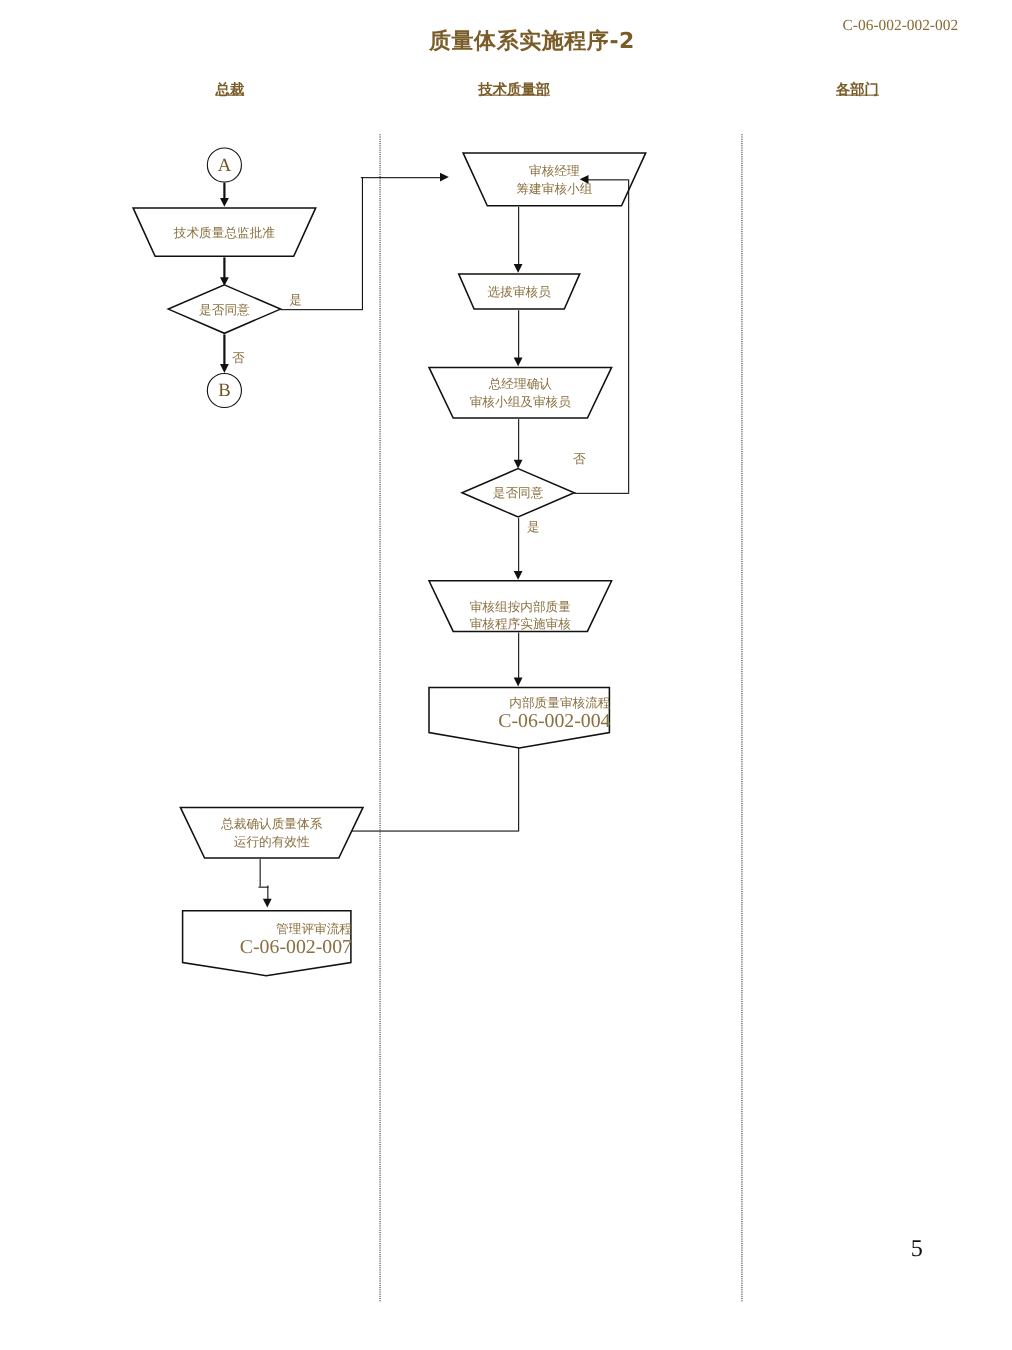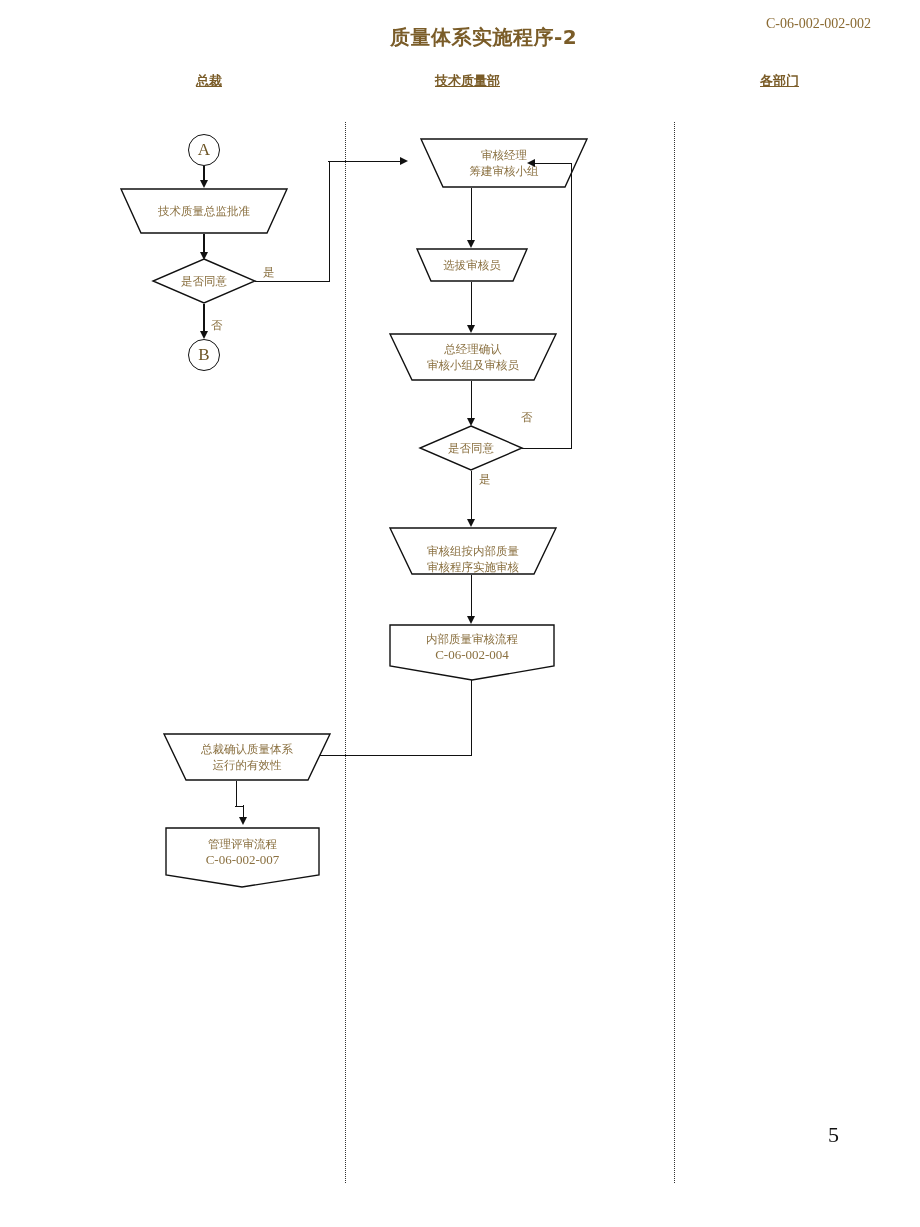--- a/index.html
+++ b/index.html
@@ -109,28 +109,29 @@
     justify-content: center;
     color: #8a7040;
     font-family: "DejaVu Sans", sans-serif;
     font-size: 11.5px;
     line-height: 16px;
     text-align: center;
     white-space: nowrap;
   }
   .shape .txt.mono-code {
     font-family: "Liberation Serif", serif;
+    align-items: flex-end;
   }
   .shape .txt .cn {
     font-family: "DejaVu Sans", sans-serif;
     font-size: 11.5px;
   }
   .shape .txt .code {
     font-family: "Liberation Serif", serif;
-    font-size: 13px;
+    font-size: 18px;
     letter-spacing: 0px;
   }
 
   
   .line {
     position: absolute;
     background: #111111;
   }
   .line.h { height: 1.4px; }
   .line.v { width: 1.4px; }

